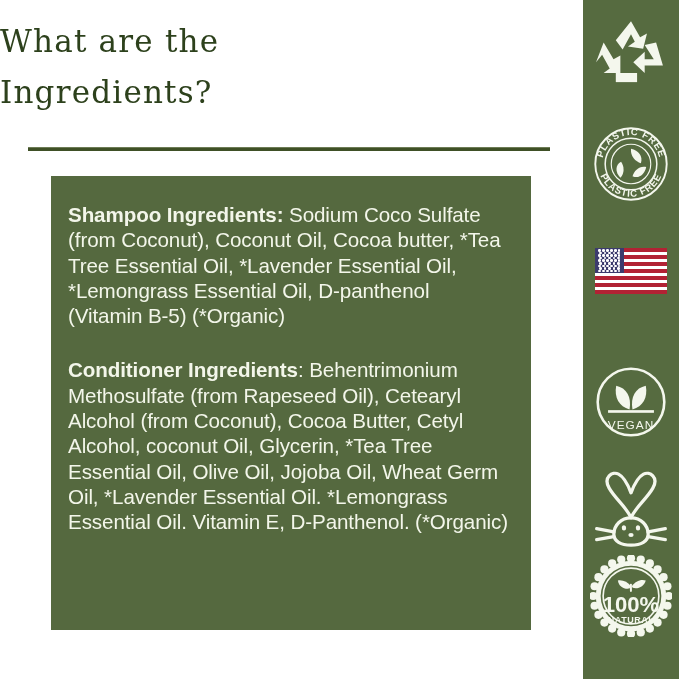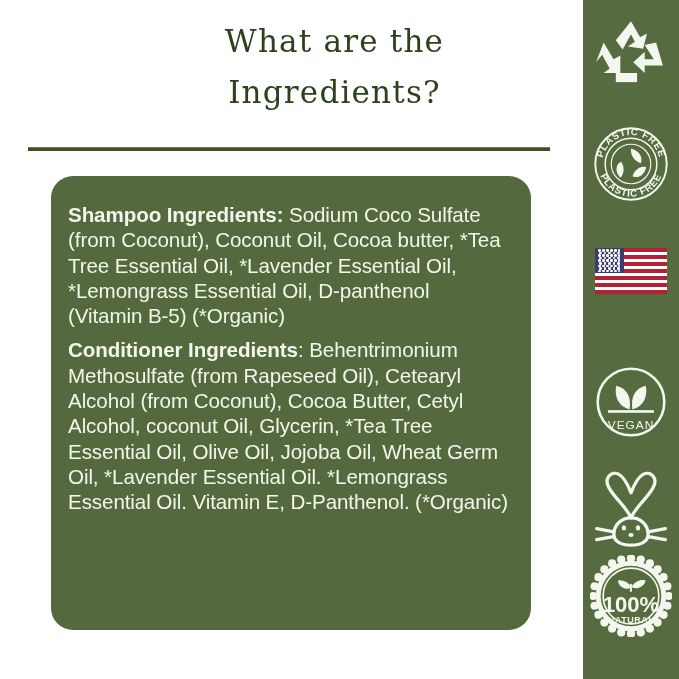--- a/index.html
+++ b/index.html
@@ -22,21 +22,20 @@
     width: 583px;
     height: 679px;
     background: #ffffff;
   }
 
   #page-title {
     position: absolute;
     left: 0;
     top: 16px;
     width: 669px;
-    text-align: center;
     font-family: "DejaVu Serif", serif;
     font-size: 31px;
     line-height: 51px;
     letter-spacing: 1.2px;
     color: #2d411c;
     font-weight: 400;
     white-space: pre-line;
   }
 
   #title-divider {
@@ -51,31 +50,30 @@
 
   #ingredients-box {
     position: absolute;
     left: 51px;
     top: 176px;
     width: 480px;
     height: 454px;
     background: #55693f;
     box-sizing: border-box;
     padding: 26px 22px 0 17px;
-    border-radius: 22px;
   }
 
   .ingredient-para {
     color: #f3f6ea;
     font-size: 20.6px;
     line-height: 25.3px;
     margin: 0;
     letter-spacing: -0.1px;
   }
-  #conditioner-paragraph { margin-top: 9px; }
+  #conditioner-paragraph { margin-top: 29px; }
   .ing-label { font-weight: bold; }
 
   
   #badge-sidebar {
     position: absolute;
     left: 583px; top: 0;
     width: 96px;
     height: 679px;
     background: #566b40;
   }

